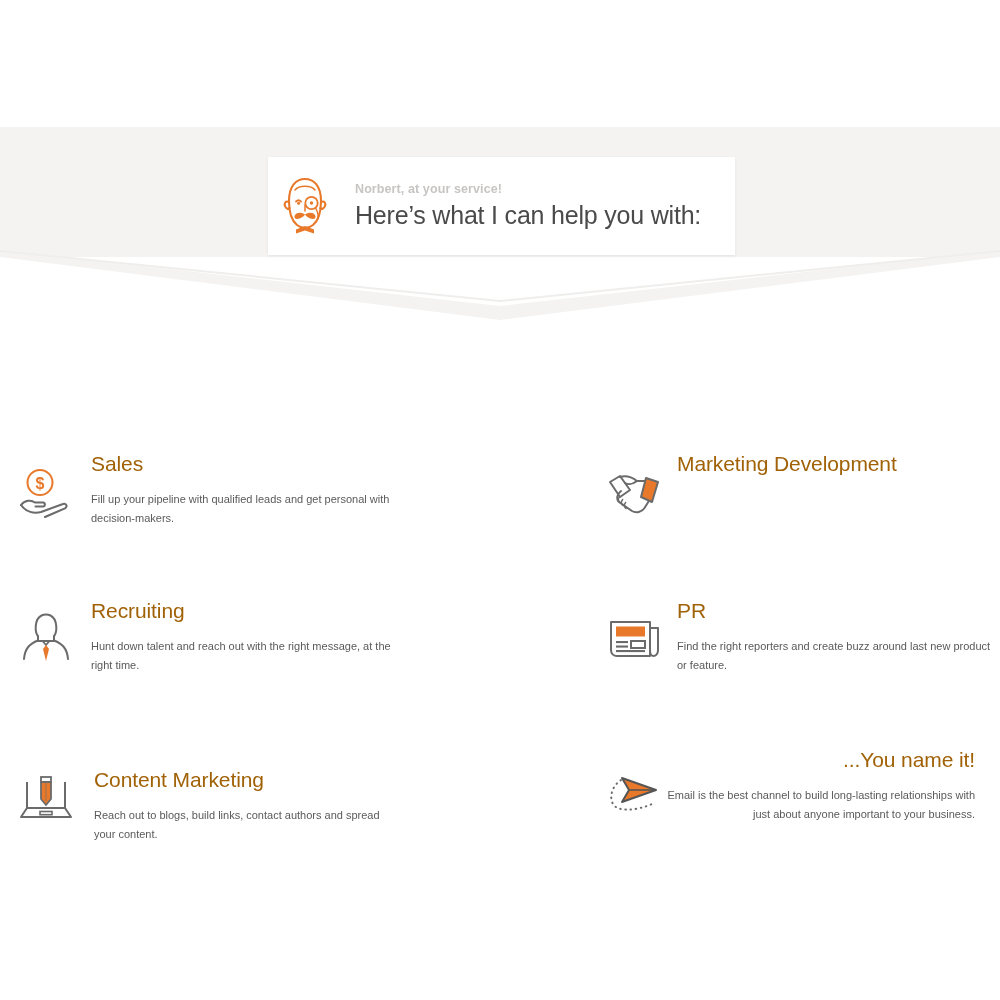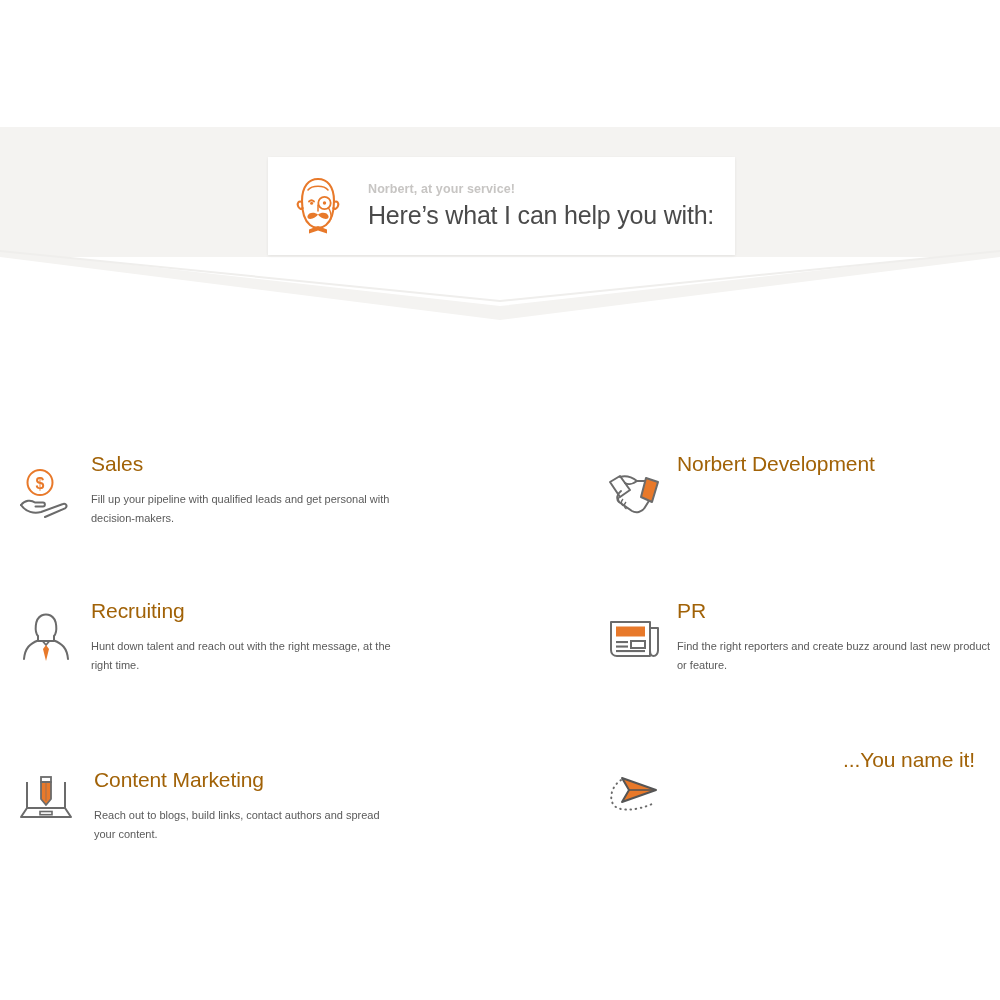--- a/index.html
+++ b/index.html
@@ -40,21 +40,21 @@
     position: absolute;
     left: 268px;
     top: 157px;
     width: 467px;
     height: 98px;
     background: #ffffff;
     box-shadow: 0 1px 3px rgba(0,0,0,0.07);
     display: flex;
     align-items: center;
     box-sizing: border-box;
-    padding-left: 23px;
+    padding-left: 10px;
   }
   .hero-avatar {
     width: 54px;
     height: 62px;
     flex: 0 0 54px;
     margin-right: 23px;
   }
   .hero-text { display: flex; flex-direction: column; justify-content: center; }
   .hero-kicker {
     font-size: 12.5px;
@@ -222,21 +222,21 @@
           <path d="M12 11 C19 9 25 12 29 15 L38 15" fill="none" stroke="#6b6b6b" stroke-width="2" stroke-linecap="round" stroke-linejoin="round"></path>
           <path d="M29 15 C25 18 20 19 17 17" fill="none" stroke="#6b6b6b" stroke-width="2" stroke-linecap="round"></path>
           <path d="M13 25 C9 28 8 33 11 36 L24 45 C28 47.5 34 46 36.5 42 L44 30" fill="none" stroke="#6b6b6b" stroke-width="2" stroke-linecap="round" stroke-linejoin="round"></path>
           <path d="M12 30 C9.5 32.5 10 35.5 12.5 37" fill="none" stroke="#6b6b6b" stroke-width="1.4"></path>
           <path d="M15 33 C12.5 35.5 13 38.5 15.5 40" fill="none" stroke="#6b6b6b" stroke-width="1.4"></path>
           <path d="M18 36 C15.5 38.5 16 41.5 18.5 43" fill="none" stroke="#6b6b6b" stroke-width="1.4"></path>
           <path d="M38 12 L50 16 L44 36 L33 31 Z" fill="#e8792a" stroke="#6b6b6b" stroke-width="2" stroke-linejoin="round"></path>
         </svg>
       </div>
       <div class="feature-body" style="left:69px; top:0; width:314px;">
-        <h3 class="feature-title">Norbert Development</h3>
+        <h3 class="feature-title">Marketing Development</h3>
       </div>
     </div>
 
     <div class="feature" style="top:189px;">
       <div class="feature-icon" style="top:16px;">
         <svg viewBox="0 0 56 56" xmlns="http://www.w3.org/2000/svg">
           <path d="M3 7 L42 7 L42 41 L9 41 C5.5 41 3 38.5 3 35 Z" fill="#ffffff" stroke="#6b6b6b" stroke-width="2" stroke-linejoin="round"></path>
           <path d="M42 13 L50 13 L50 35.5 C50 38.5 48 41 45.5 41 C43.5 41 42 38.8 42 35.5 Z" fill="#ffffff" stroke="#6b6b6b" stroke-width="2" stroke-linejoin="round"></path>
           <rect x="8" y="11.5" width="29" height="10" fill="#e8792a"></rect>
           <rect x="8" y="26" width="12" height="2.1" fill="#6b6b6b"></rect>
@@ -254,16 +254,17 @@
     <div class="feature" style="top:338px;">
       <div class="feature-icon" style="top:20px;">
         <svg viewBox="0 0 56 56" xmlns="http://www.w3.org/2000/svg">
           <path d="M14 10 L48 22 L14 34 L21 22 Z" fill="#e8792a" stroke="#555555" stroke-width="2" stroke-linejoin="round"></path>
           <path d="M21 22 L48 22" stroke="#555555" stroke-width="1.6"></path>
           <path d="M13 12 C4 18 1 29 5 36 C9.5 44 28 43 44 36" fill="none" stroke="#6b6b6b" stroke-width="2" stroke-linecap="round" stroke-dasharray="0.6 4.6"></path>
         </svg>
       </div>
       <div class="feature-body" style="left:53px; top:0; width:314px;text-align:right;">
         <h3 class="feature-title">...You name it!</h3>
+        <p class="feature-desc">Email is the best channel to build long-lasting relationships with just about anyone important to your business.</p>
       </div>
     </div>
   </div>
 </div>
 
 </body></html>

